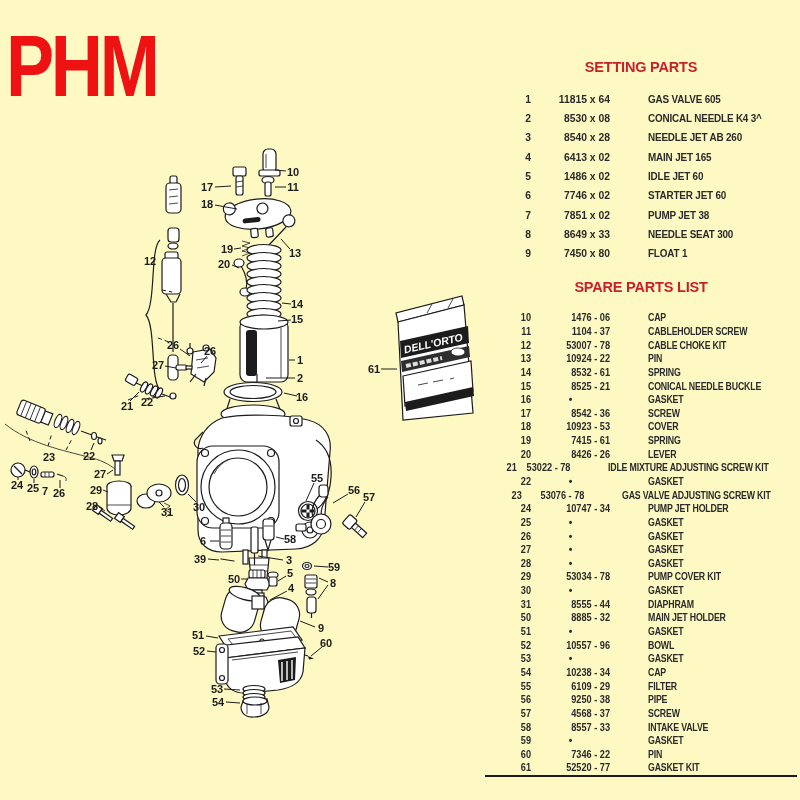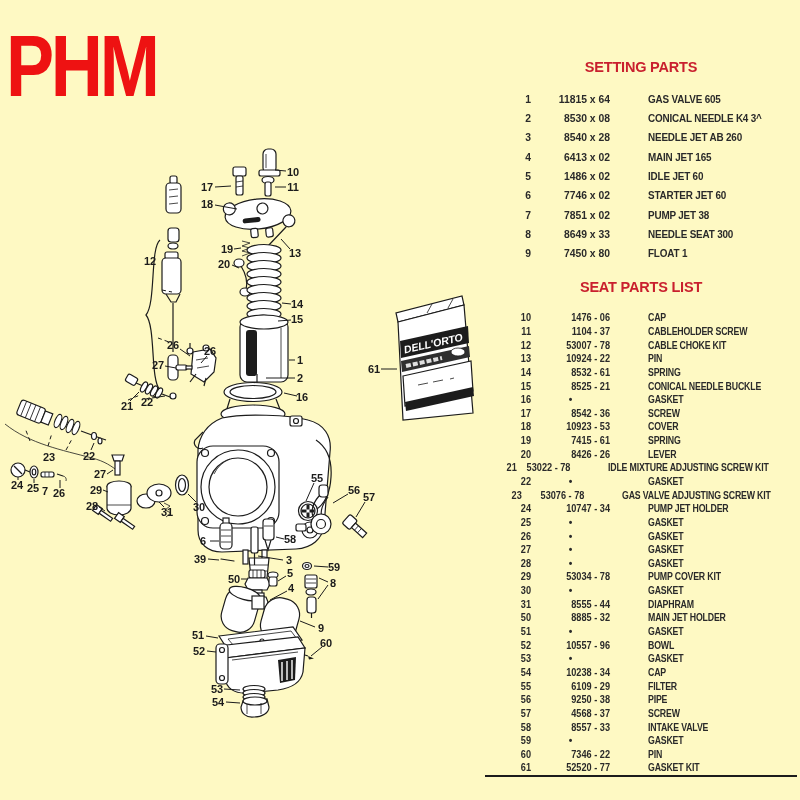--- a/index.html
+++ b/index.html
@@ -518,21 +518,21 @@
           <span class="c-code">8649 x 33</span>
           <span class="c-desc">NEEDLE SEAT 300</span>
         </div>
         <div class="row">
           <span class="c-num">9</span>
           <span class="c-code">7450 x 80</span>
           <span class="c-desc">FLOAT 1</span>
         </div>
       </div>
 
-    <div class="list-title" id="spare-title">SEAT PARTS LIST</div>
+    <div class="list-title" id="spare-title">SPARE PARTS LIST</div>
 
     <div class="rows" id="spare-rows">
 
     <div class="row">
           <span class="c-num">10</span>
           <span class="c-code">1476 - 06</span>
           <span class="c-desc">CAP</span>
         </div>
         <div class="row">
           <span class="c-num">11</span>

